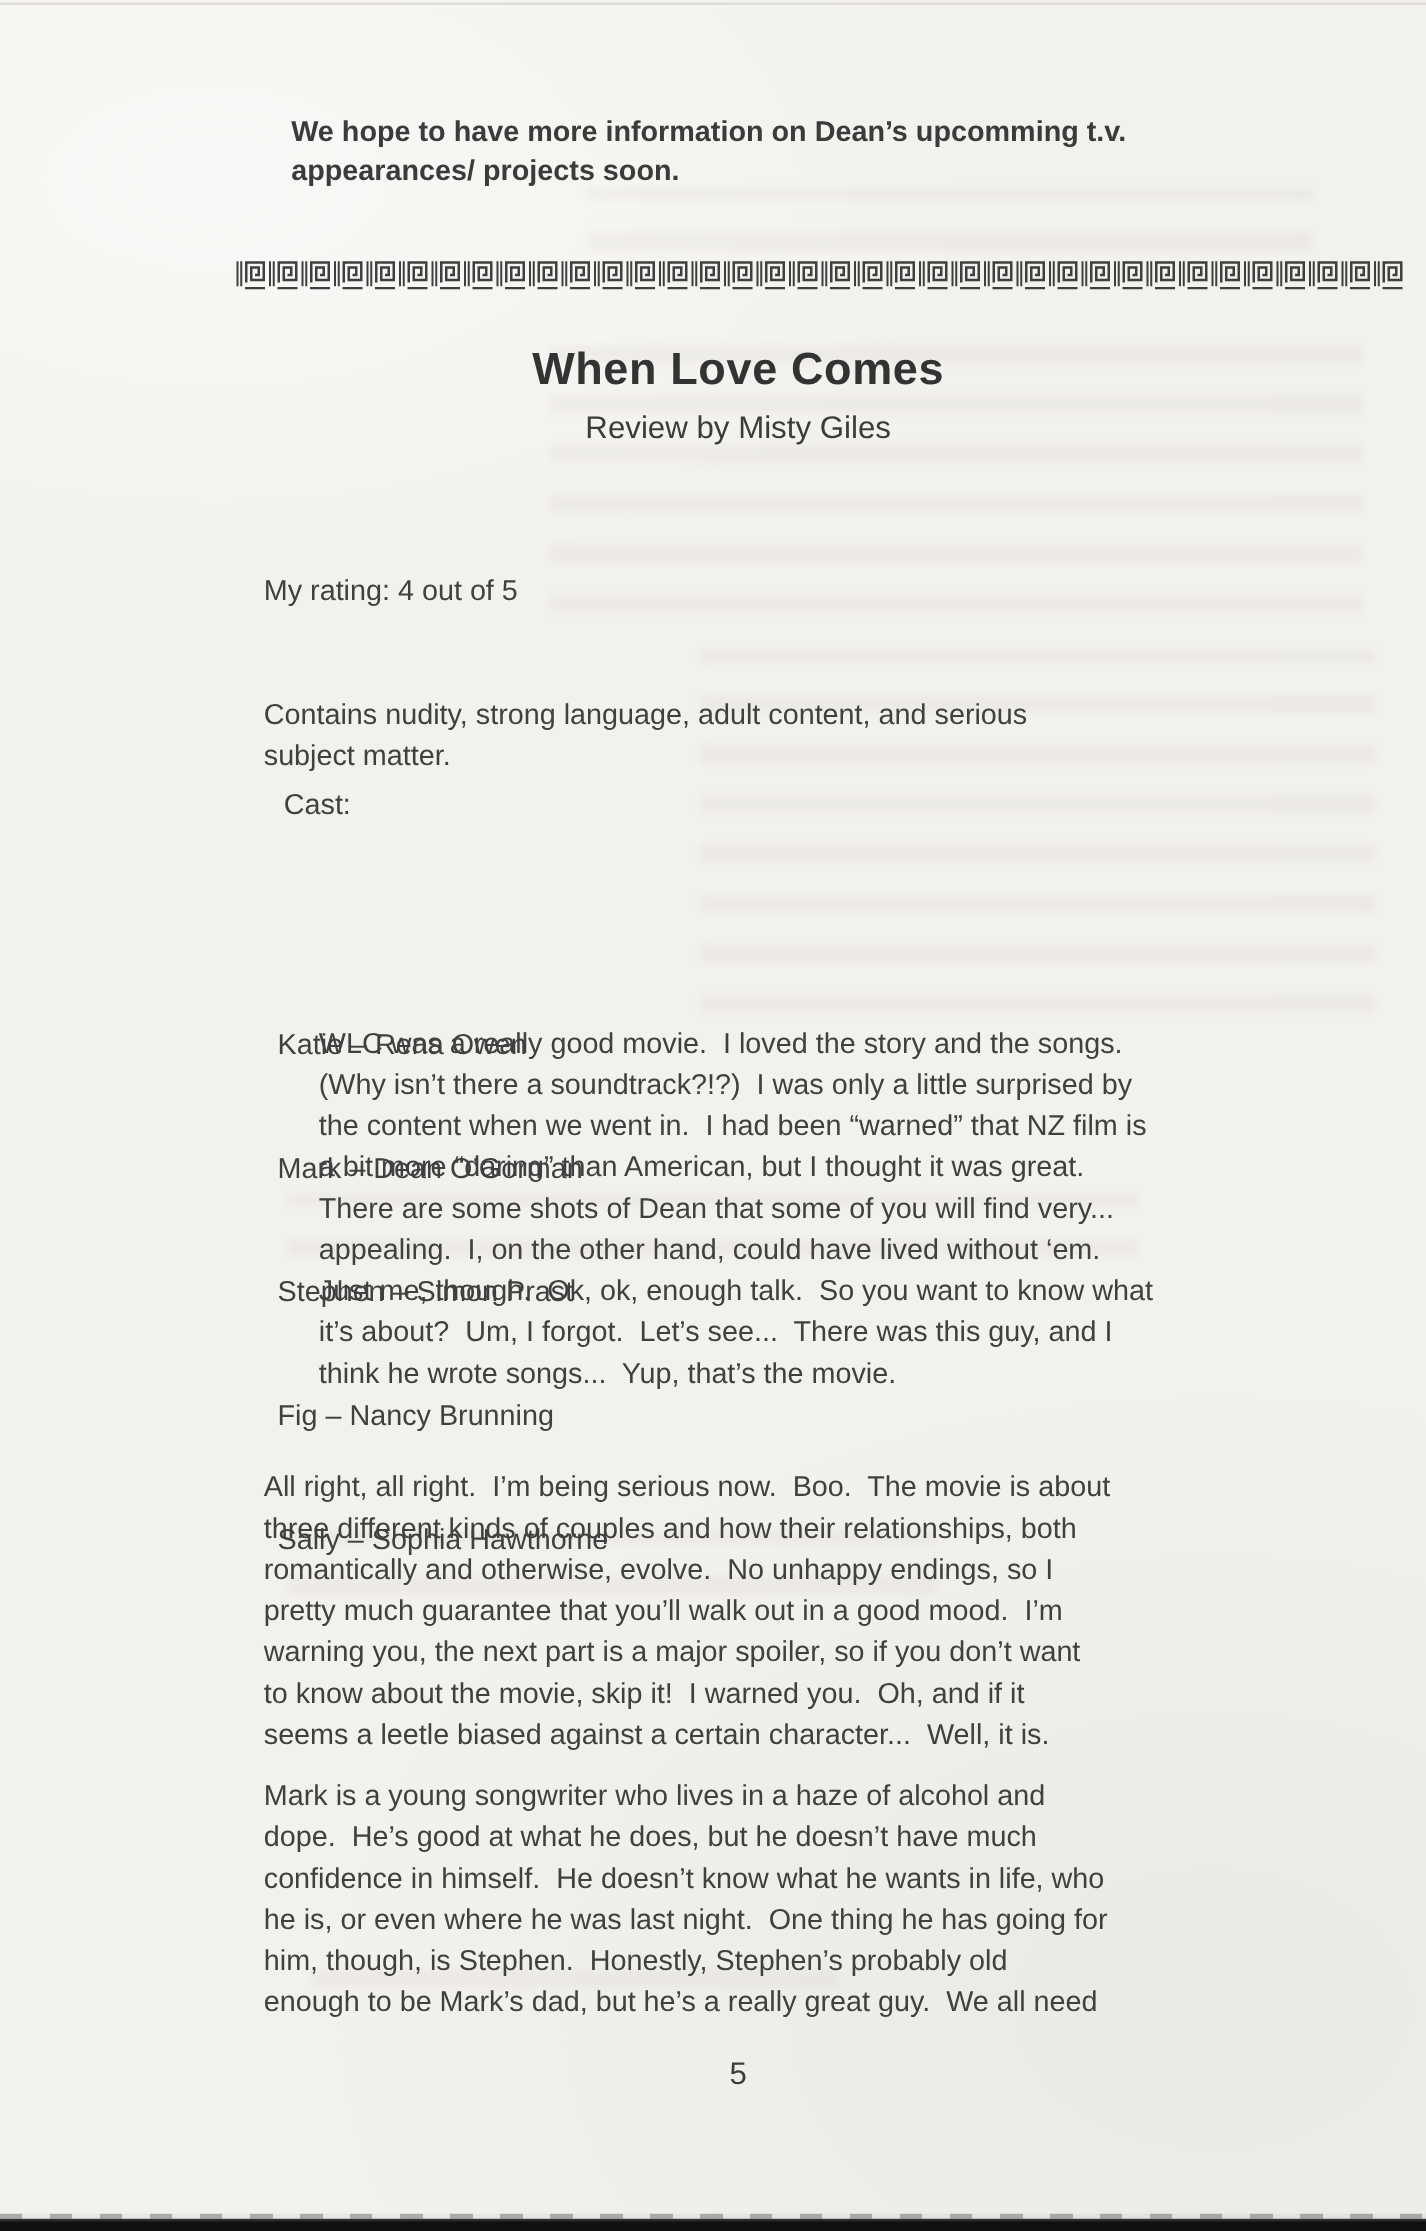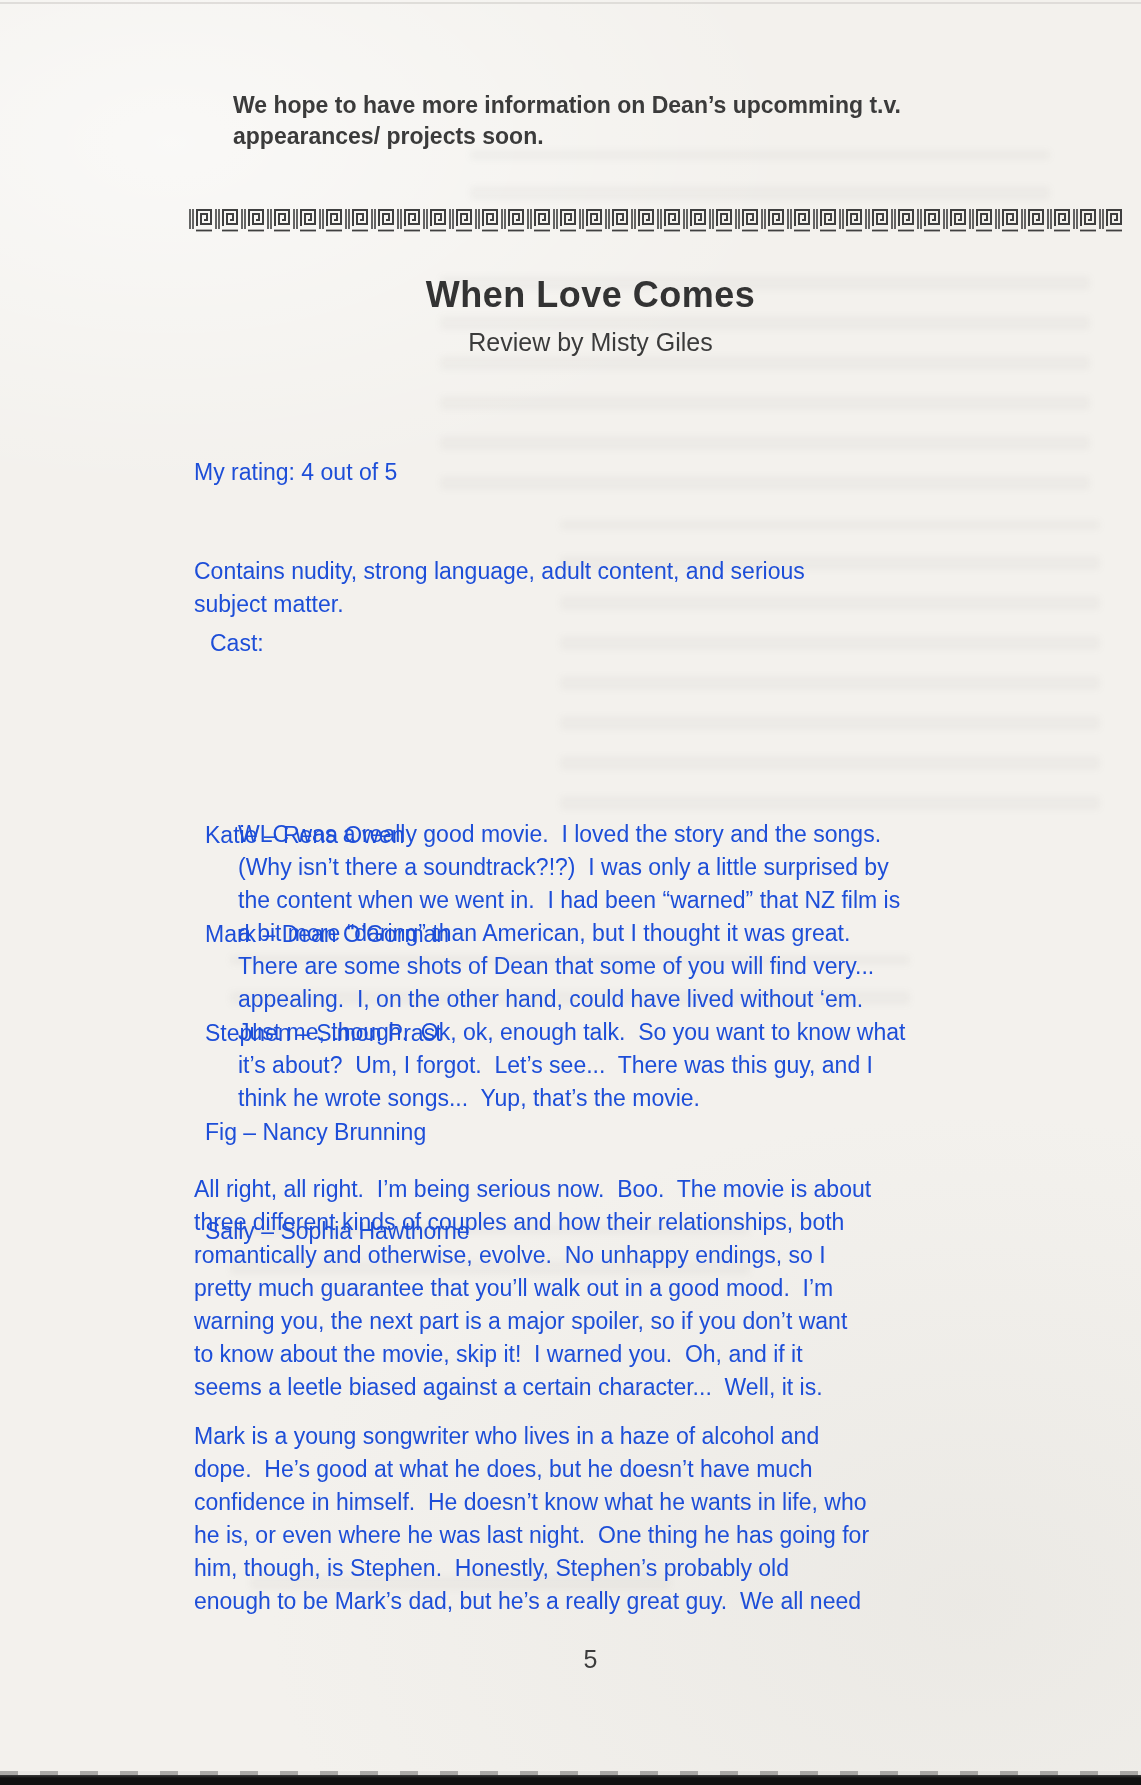--- a/index.html
+++ b/index.html
@@ -54,23 +54,23 @@
     position: absolute; left: 188px; top: 203px; width: 953px; height: 32px;
     display: flex; flex-wrap: nowrap; overflow: hidden; align-items: center;
   }
   .greek-key-border svg { flex: 0 0 auto; display: block; }
 
   .title-block { position: absolute; left: 203px; top: 262px; width: 775px; text-align: center; }
   .doc-title { font-size: 36px; font-weight: bold; color: #333; letter-spacing: .5px; margin: 12px; }
   .doc-subtitle { font-size: 25px; font-weight: normal; color: #3b3b3b; margin: 6px 0 16px 0; }
 
   .bodytext {
-    position: absolute; left: 194px; width: 800px;
+    position: absolute; left: 211px; width: 800px;
     font-size: 23px; line-height: 33px;
-    white-space: pre-wrap; color: #1d4ed8;
+    white-space: pre-wrap; color: #404040;
   }
   .rating-block  { top: 390px; }
   .rating-line   { margin: 0; }
   .content-warning { margin: 0; }
   .cast-block    { top: 545px; }
   .cast-header   { margin: 16px; }
   .cast-list     { margin: 11px; padding: 0; list-style: none; }
   .paragraph-1   { top: 818px; margin-left: 44px; }
   .paragraph-2   { top: 1173px; }
   .paragraph-3   { top: 1420px; }

